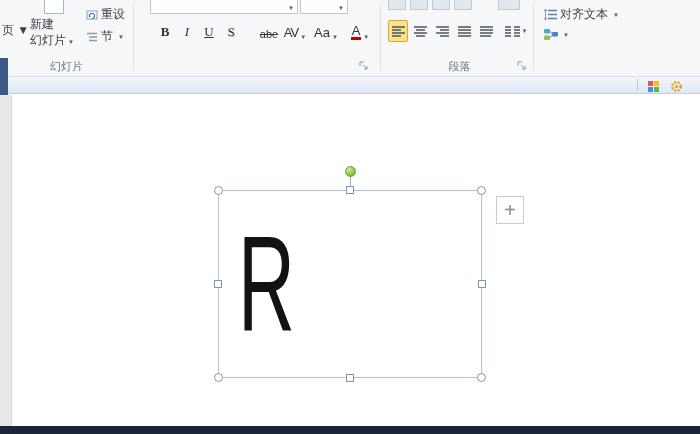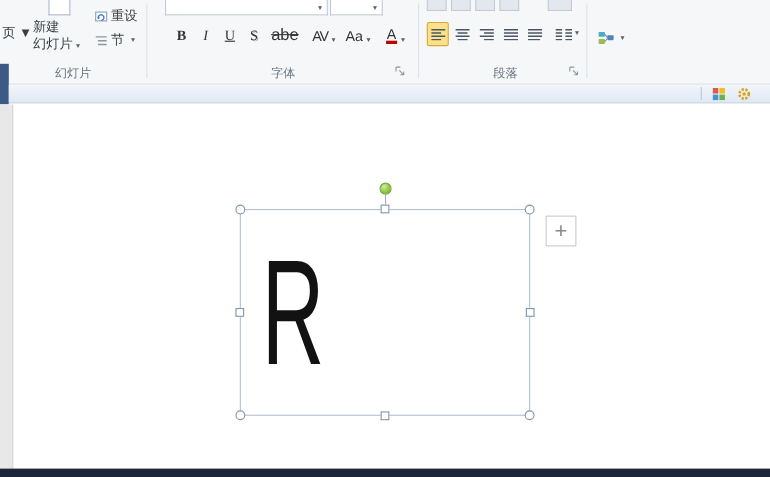--- a/index.html
+++ b/index.html
@@ -98,36 +98,35 @@
       <span class="arrow">▼</span>
     </div>
     <div class="combo-stub" style="left:300px;top:0;width:46px;height:13px">
       <span class="arrow">▼</span>
     </div>
 
     <div class="fbtn serif" style="left:155px;top:20px;width:20px;font-weight:bold">B</div>
     <div class="fbtn serif" style="left:177px;top:20px;width:20px;font-style:italic">I</div>
     <div class="fbtn serif" style="left:199px;top:20px;width:20px;text-decoration:underline">U</div>
     <div class="fbtn serif" style="left:221px;top:20px;width:20px;text-shadow:1px 1px 0 #b5b5b5">S</div>
-    <div class="fbtn" style="left:244px;top:20px;width:30px;font-size:15px;text-decoration:line-through">abe</div>
+    <div class="fbtn" style="left:254px;top:20px;width:30px;font-size:11px;text-decoration:line-through">abe</div>
 
     <div class="fbtn" style="left:280px;top:20px;width:30px">
       <span style="letter-spacing:-1px">AV</span>
       <span class="arrow">▼</span>
     </div>
     <div class="fbtn" style="left:312px;top:20px;width:28px">
       <span>Aa</span>
       <span class="arrow">▼</span>
     </div>
     <div class="fbtn" style="left:344px;top:20px;width:32px">
       <span style="border-bottom:3px solid #c00000;padding:0 1px;line-height:13px">A</span>
       <span class="arrow">▼</span>
     </div>
 
-    <div class="grp-label" style="left:135px;width:245px">字体</div>
     <div class="launcher" style="left:359px;top:57px">
       <svg width="10" height="10" viewBox="0 0 10 10">
         <path d="M1 1 H5 M1 1 V5" stroke="#8a97a5" fill="none"></path>
         <path d="M4 4 L8 8 M8 5 V8 H5" stroke="#8a97a5" fill="none"></path>
       </svg>
     </div>
     <div class="grp-sep" style="left:380px"></div>
 
     <div class="mini-stub" style="left:388px;top:0;width:16px;height:9px"></div>
     <div class="mini-stub" style="left:410px;top:0;width:16px;height:9px"></div>
@@ -169,20 +168,28 @@
 
     <div class="grp-label" style="left:384px;width:151px">段落</div>
     <div class="launcher" style="left:517px;top:57px">
       <svg width="10" height="10" viewBox="0 0 10 10">
         <path d="M1 1 H5 M1 1 V5" stroke="#8a97a5" fill="none"></path>
         <path d="M4 4 L8 8 M8 5 V8 H5" stroke="#8a97a5" fill="none"></path>
       </svg>
     </div>
     <div class="grp-sep" style="left:533px"></div>
 
+    <div class="btn" style="left:542px;top:5px">
+      <svg width="13" height="13" viewBox="0 0 13 13">
+        <path d="M4 2.5 H13 M4 6.5 H13 M4 10.5 H13" stroke="#5a7fb5" stroke-width="1.3"></path>
+        <path d="M1.5 1 V12 M0 3 L1.5 1 L3 3 M0 10 L1.5 12 L3 10" stroke="#8a97a5" fill="none"></path>
+      </svg>
+      <span>对齐文本</span>
+      <span class="arrow">▼</span>
+    </div>
 
     <div class="btn" style="left:542px;top:27px">
       <svg width="14" height="13" viewBox="0 0 14 13">
         <rect x="0" y="1" width="6" height="4.5" rx="1" fill="#4bacc6"></rect>
         <rect x="0" y="7.5" width="6" height="4.5" rx="1" fill="#9bbb59"></rect>
         <rect x="8" y="4" width="6" height="4.5" rx="1" fill="#4f81bd"></rect>
         <path d="M6 3.2 L8 6 M6 9.8 L8 7" stroke="#8a97a5"></path>
       </svg>
       <span class="arrow">▼</span>
     </div>

